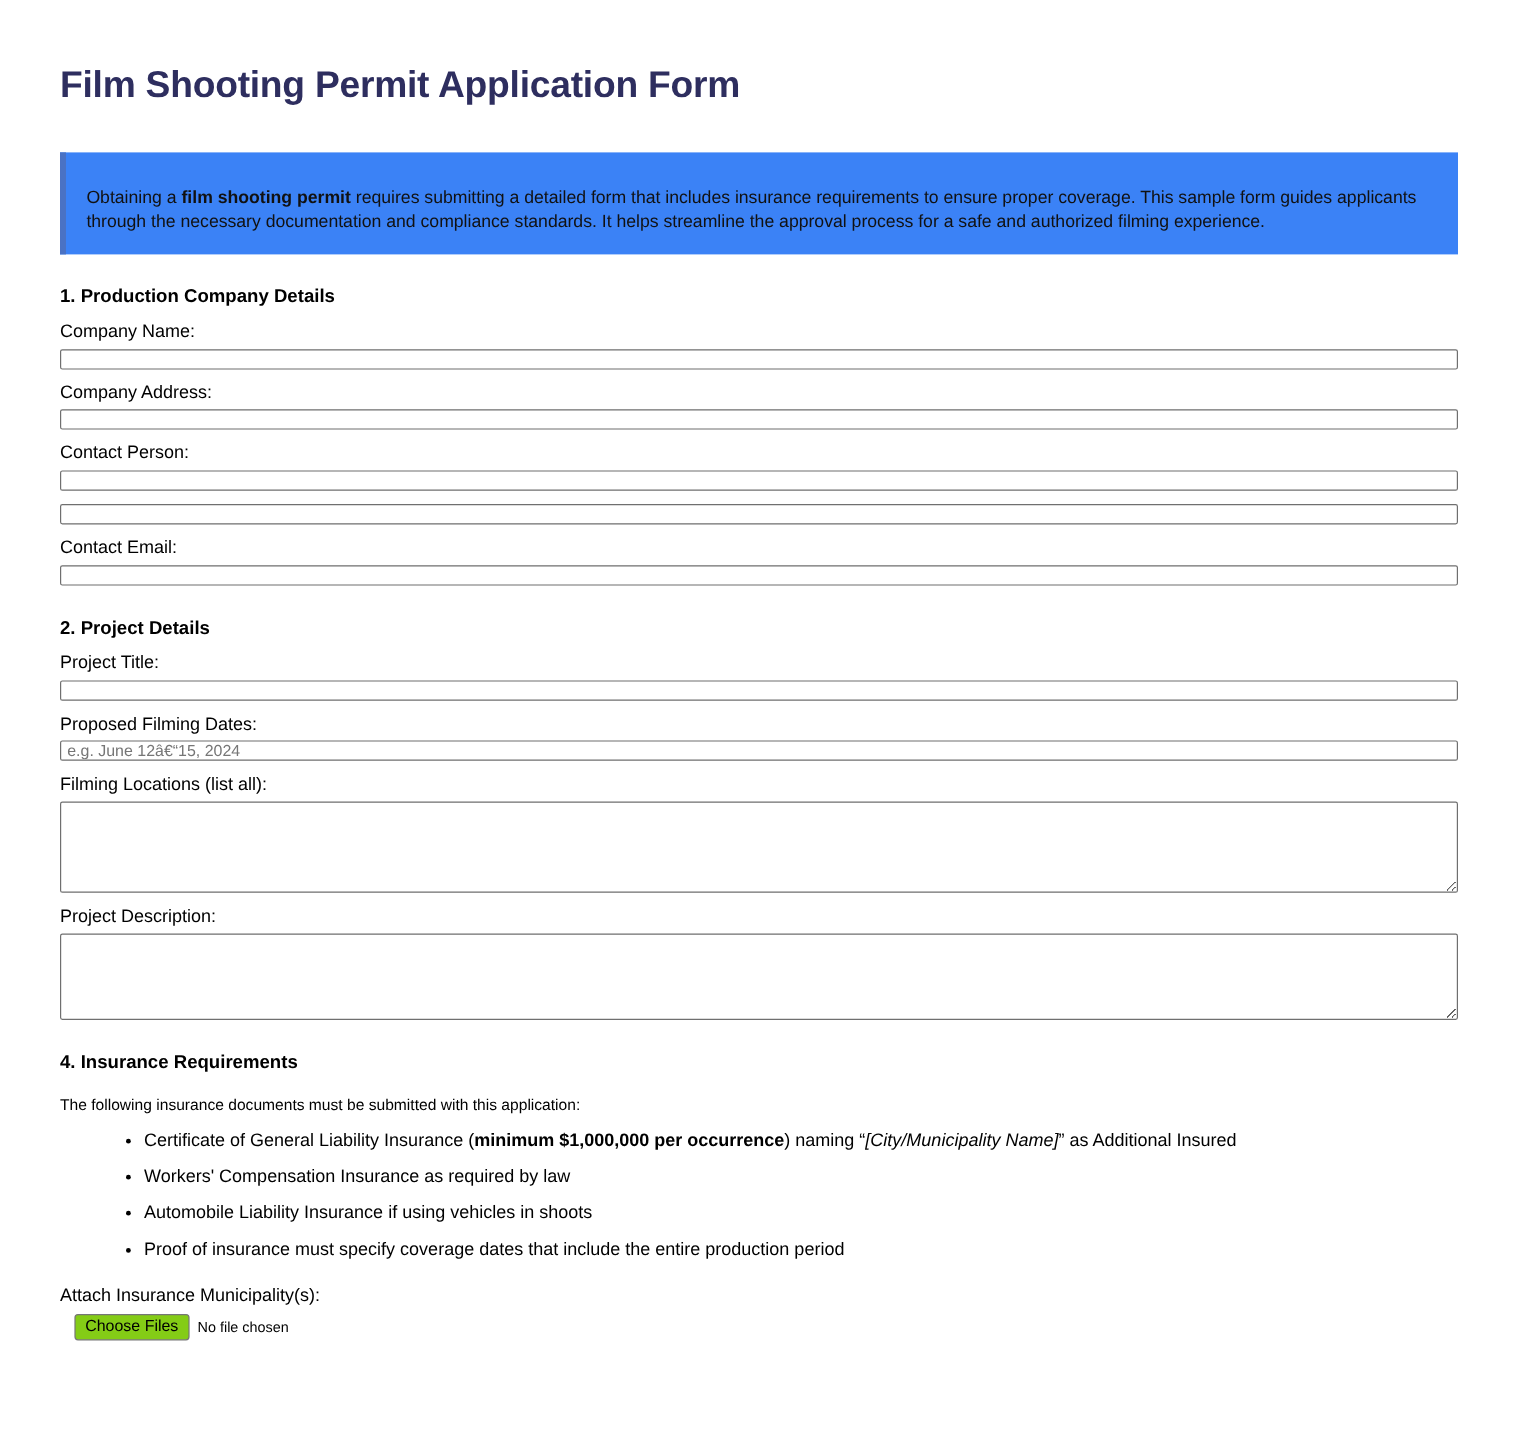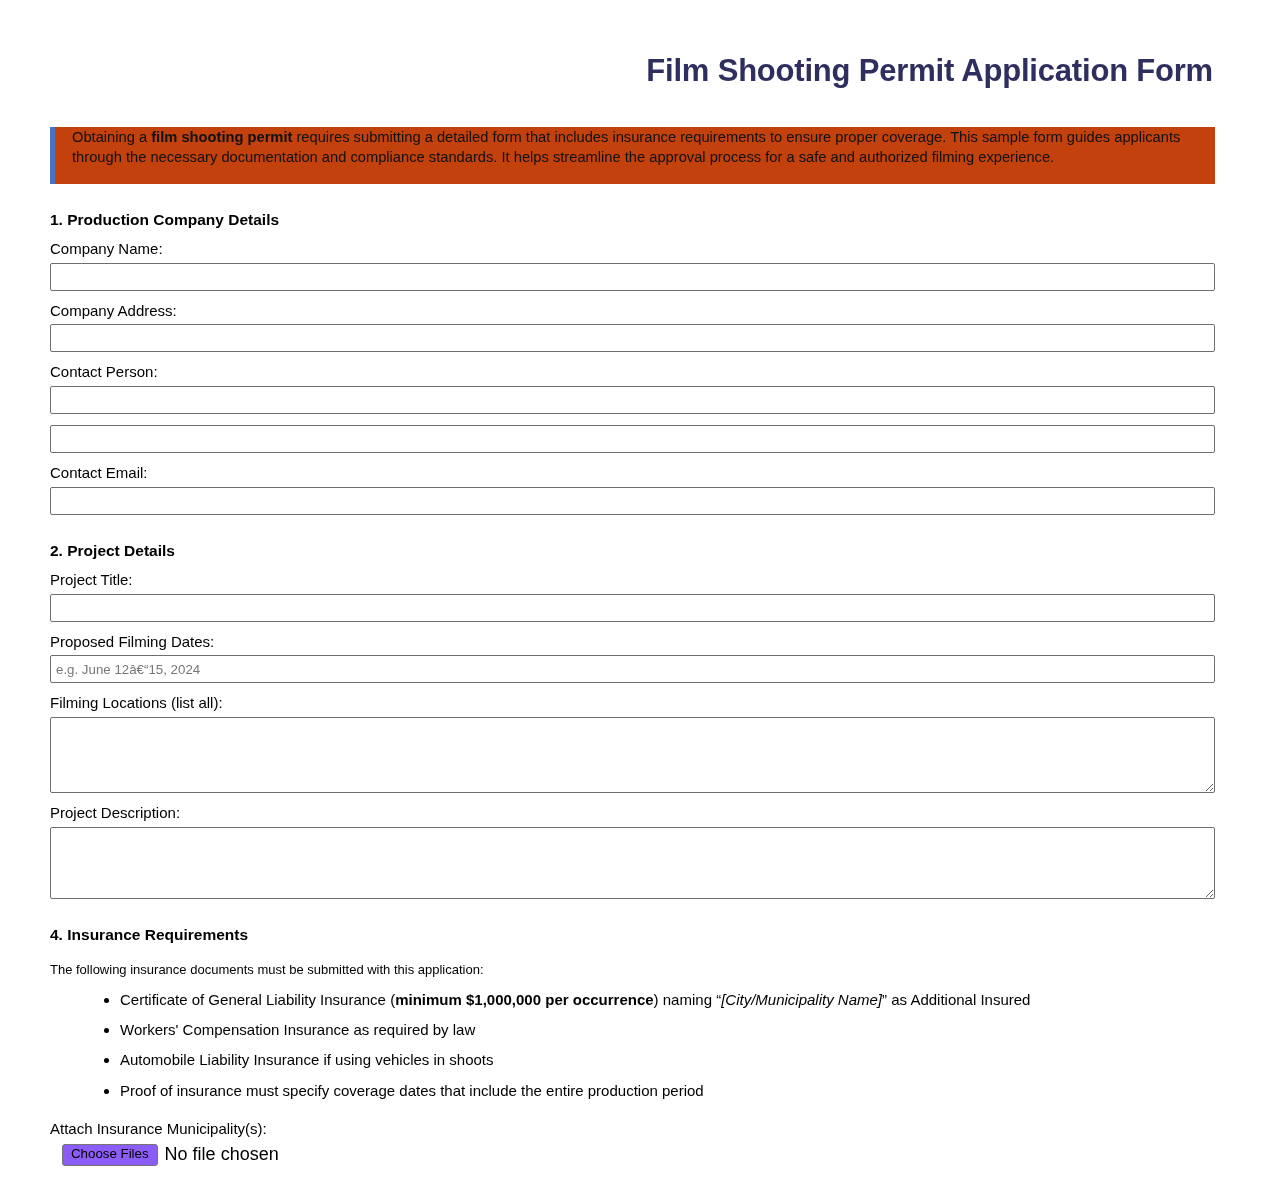--- a/index.html
+++ b/index.html
@@ -20,27 +20,26 @@
     box-sizing: border-box;
     width: 1263px;
   }
   h1.page-title {
     font-size: 31px;
     line-height: 1.15;
     font-weight: bold;
     color: #2e2e5f;
     margin: 13px 0 12px 0;
     letter-spacing: -0.2px;
-    text-align: right;
   }
   .intro-box {
     margin-top: 38px;
-    background: #c2410c;
+    background: #3b82f6;
     border-left: 5px solid #4a72c4;
-    padding: 0 18px 17px 17px;
+    padding: 28px 18px 17px 17px;
     box-sizing: border-box;
     width: 1165px;
   }
   .intro-box p {
     margin: 0;
     font-size: 14.7px;
     line-height: 1.37;
     color: #111111;
   }
   .intro-box b { font-weight: bold; }
@@ -57,21 +56,21 @@
   .field-label {
     display: block;
     font-size: 15px;
     line-height: 1.25;
     margin-bottom: 4px;
     color: #000000;
   }
   input.text-input {
     display: block;
     width: 1165px;
-    height: 28px;
+    height: 17px;
     box-sizing: border-box;
     border: 1px solid #6f6f6f;
     border-radius: 2px;
     background: #ffffff;
     font-family: "Liberation Sans", sans-serif;
     font-size: 13.3px;
     padding: 2px 5px;
     color: #000;
     outline: none;
   }
@@ -122,29 +121,29 @@
   }
   .file-row {
     display: flex;
     align-items: center;
     margin-left: 12px;
   }
   .file-button {
     font-family: "Liberation Sans", sans-serif;
     font-size: 13.3px;
     padding: 2px 8px 3px 8px;
-    background: #8b5cf6;
+    background: #84cc16;
     border: 1px solid #767676;
     border-radius: 3px;
     color: #000;
     line-height: 1.1;
     cursor: default;
   }
   .file-status {
-    font-size: 18px;
+    font-size: 12px;
     margin-left: 7px;
     color: #000;
   }
 </style>
 </head>
 <body>
 
 <div class="page">
 
   <h1 class="page-title">Film Shooting Permit Application Form</h1>

